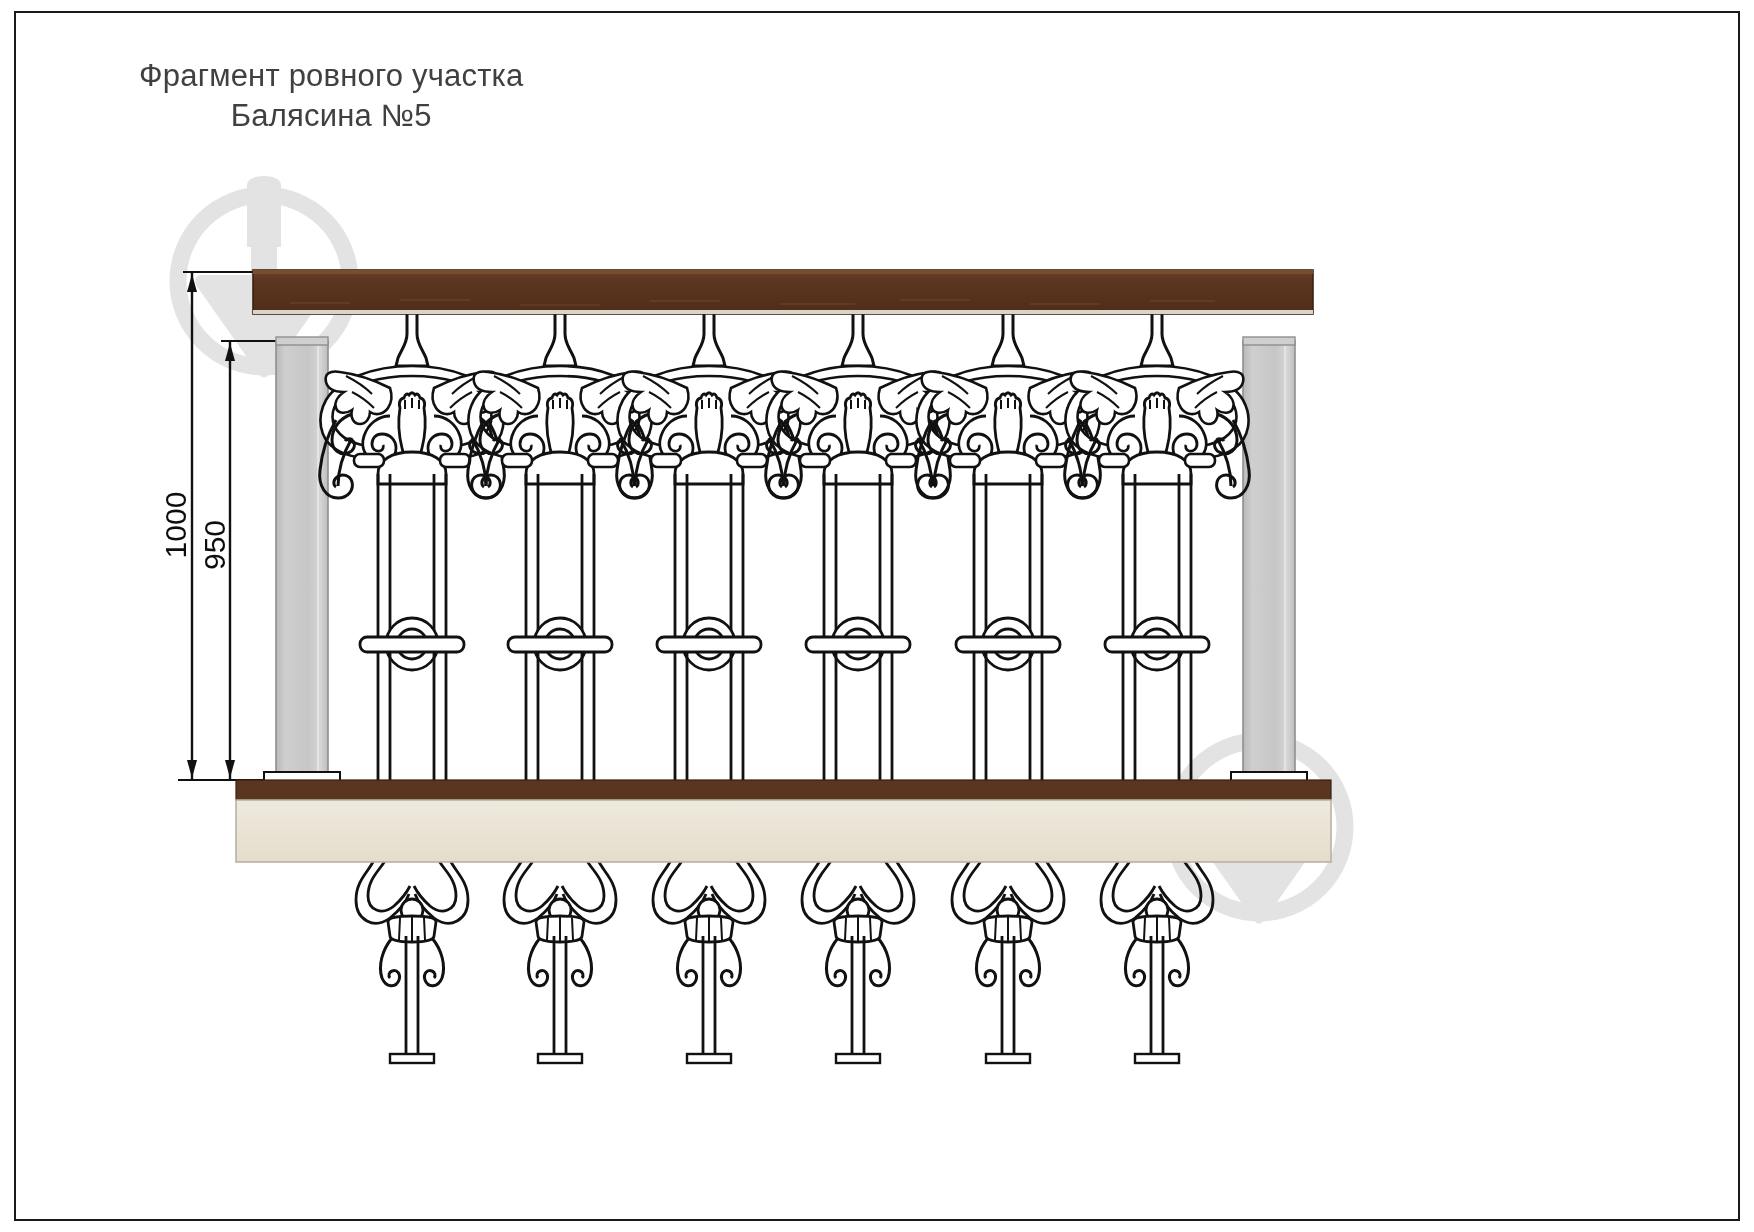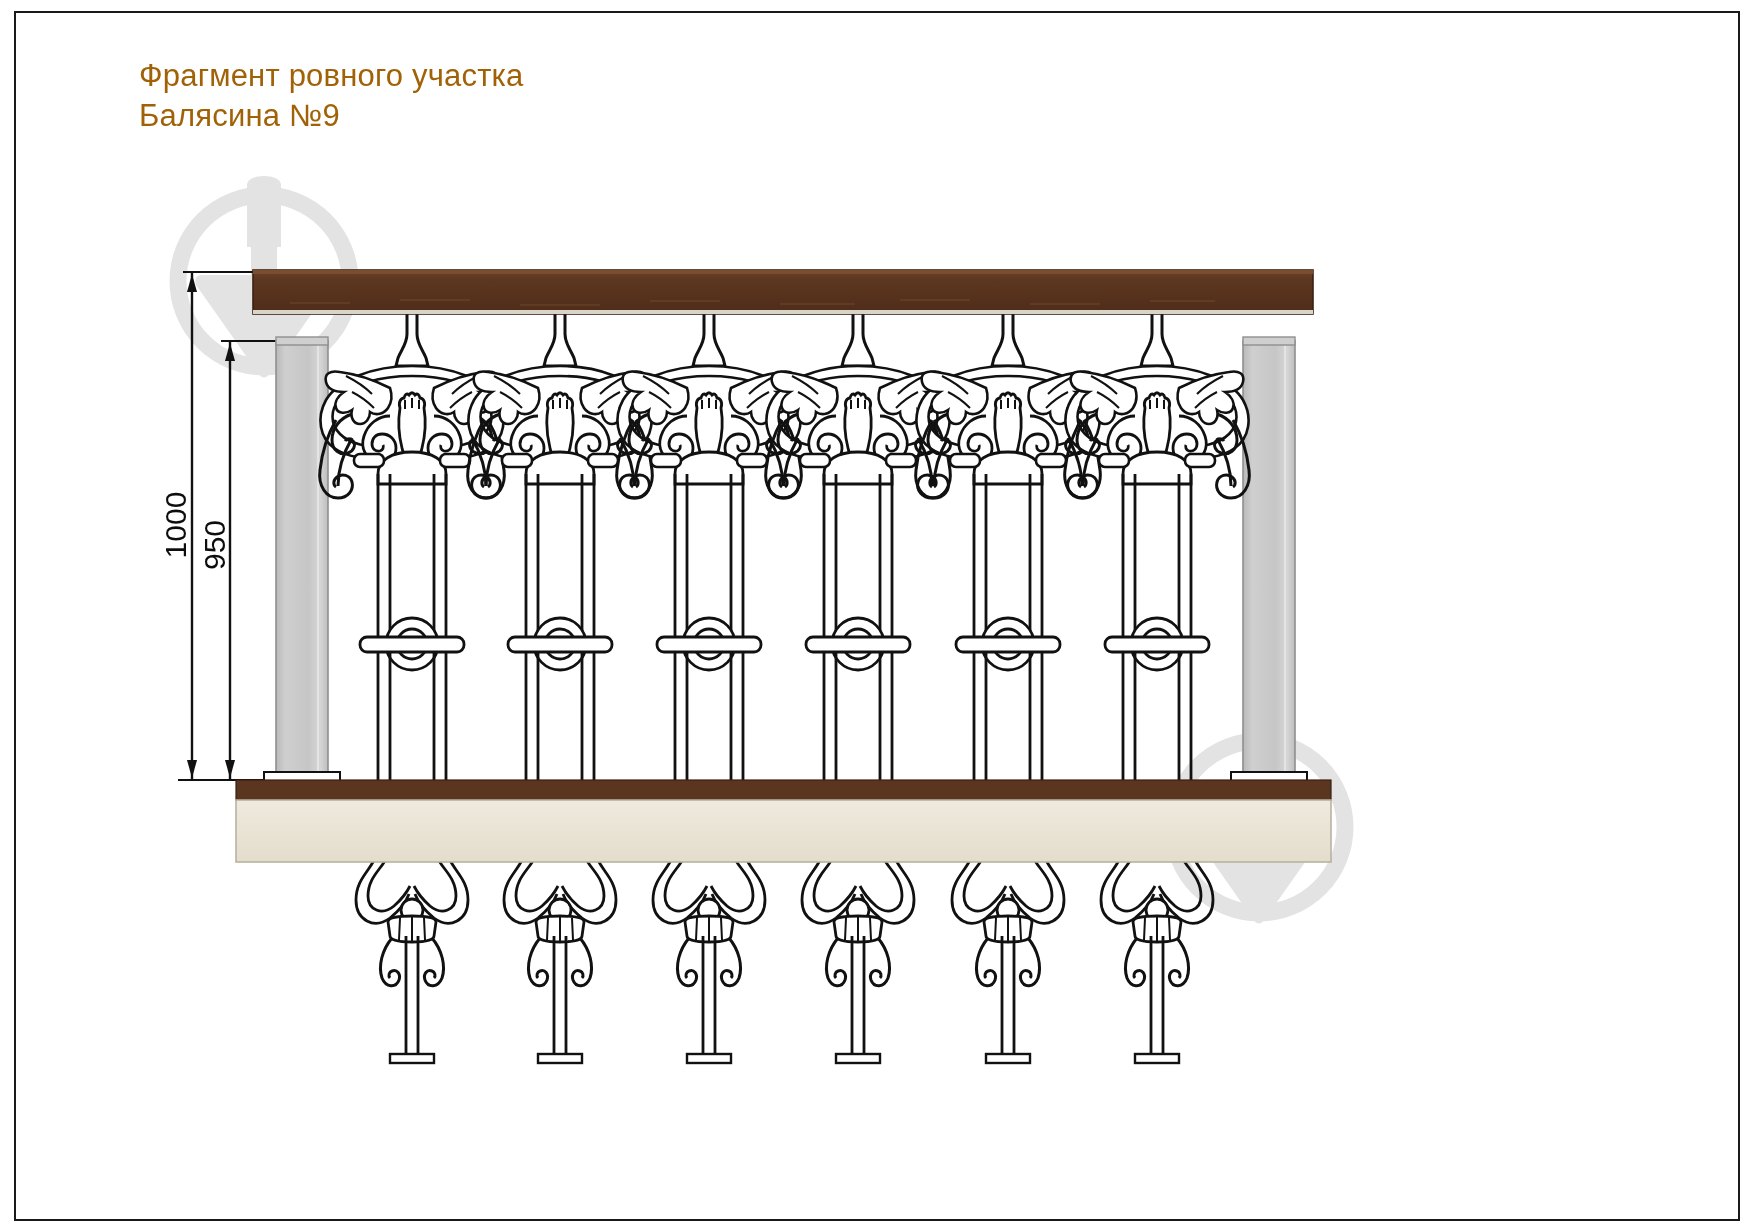--- a/index.html
+++ b/index.html
@@ -29,43 +29,44 @@
     pointer-events: none;
   }
   #title-block {
     position: absolute;
     left: 139px;
     top: 56px;
     line-height: 1.28;
   }
   .title-line {
     font-size: 31px;
-    color: #a16207;
+    color: #404040;
     white-space: nowrap;
     letter-spacing: 0.2px;
+    text-align: center;
   }
   #drawing {
     position: absolute;
     left: 0;
     top: 0;
     width: 1754px;
     height: 1232px;
   }
   svg { display: block; }
 </style>
 </head>
 <body>
 
 <div id="page">
 
   <div id="page-frame"></div>
 
   <div id="title-block">
     <div class="title-line">Фрагмент ровного участка</div>
-    <div class="title-line">Балясина №9</div>
+    <div class="title-line">Балясина №5</div>
   </div>
 
   <svg id="drawing" viewBox="0 0 1754 1232">
     <defs>
 
       <linearGradient id="railGrad" x1="0" y1="0" x2="0" y2="1">
         <stop offset="0%" stop-color="#6e4429"></stop>
         <stop offset="22%" stop-color="#5c3620"></stop>
         <stop offset="60%" stop-color="#56321d"></stop>
         <stop offset="100%" stop-color="#4d2c19"></stop>

